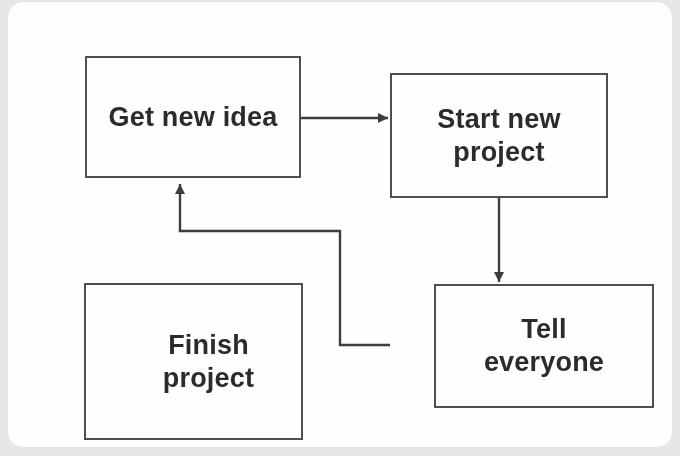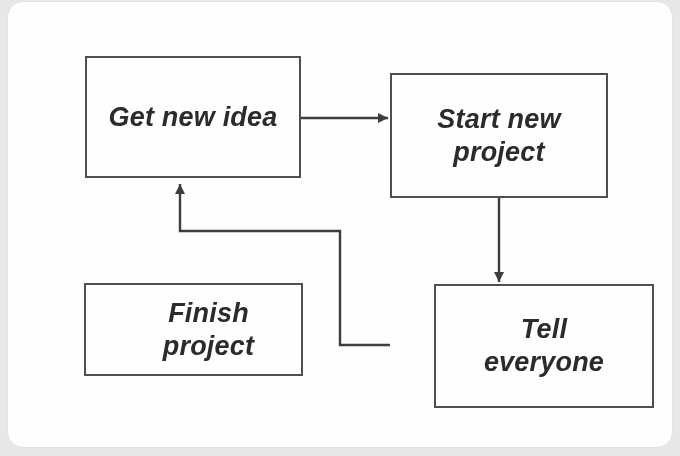--- a/index.html
+++ b/index.html
@@ -8,21 +8,20 @@
     width: 680px;
     height: 456px;
     overflow: hidden;
     background: #e7e7e7;
     font-family: "Liberation Sans", "DejaVu Sans", sans-serif;
   }
   .stage {
     position: relative;
     width: 680px;
     height: 456px;
-    font-style: italic;
   }
   .card {
     position: absolute;
     left: 7px;
     top: 1px;
     width: 666px;
     height: 447px;
     background: #fefefe;
     border: 1px solid #e2e2e2;
     border-radius: 16px;
@@ -41,21 +40,21 @@
   .node-label {
     font-size: 27px;
     font-weight: 600;
     line-height: 1.22;
     color: #2b2b2b;
     white-space: pre-line;
     letter-spacing: 0.2px;
   }
   #node-get-new-idea     { left: 85px;  top: 56px;  width: 216px; height: 122px; }
   #node-start-new-project{ left: 390px; top: 73px;  width: 218px; height: 125px; }
-  #node-finish-project   { left: 84px;  top: 283px; width: 219px; height: 93px; padding-left: 30px; }
+  #node-finish-project   { left: 84px;  top: 283px; width: 219px; height: 157px; padding-left: 30px; }
   #node-tell-everyone    { left: 390px; top: 284px; width: 220px; height: 124px; margin-left: 44px; }
   .edges-overlay {
     position: absolute;
     left: 0;
     top: 0;
     width: 680px;
     height: 456px;
     pointer-events: none;
   }
 </style>

